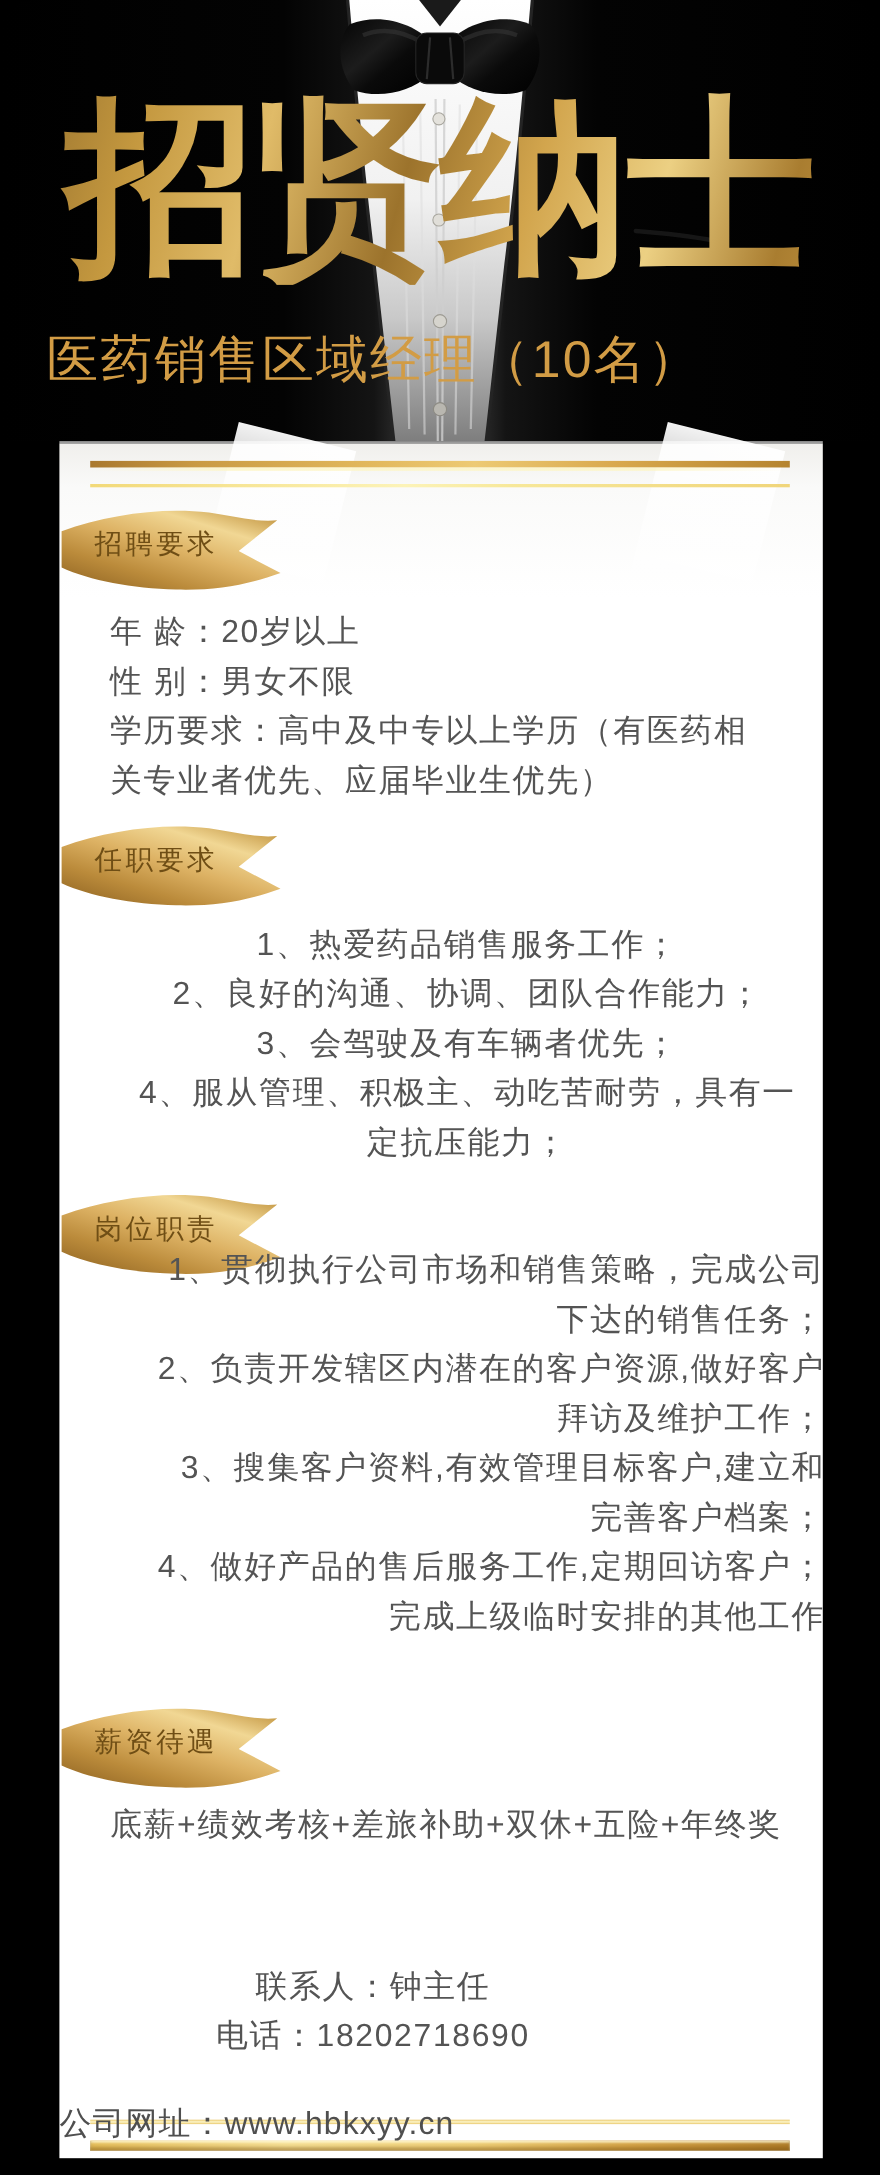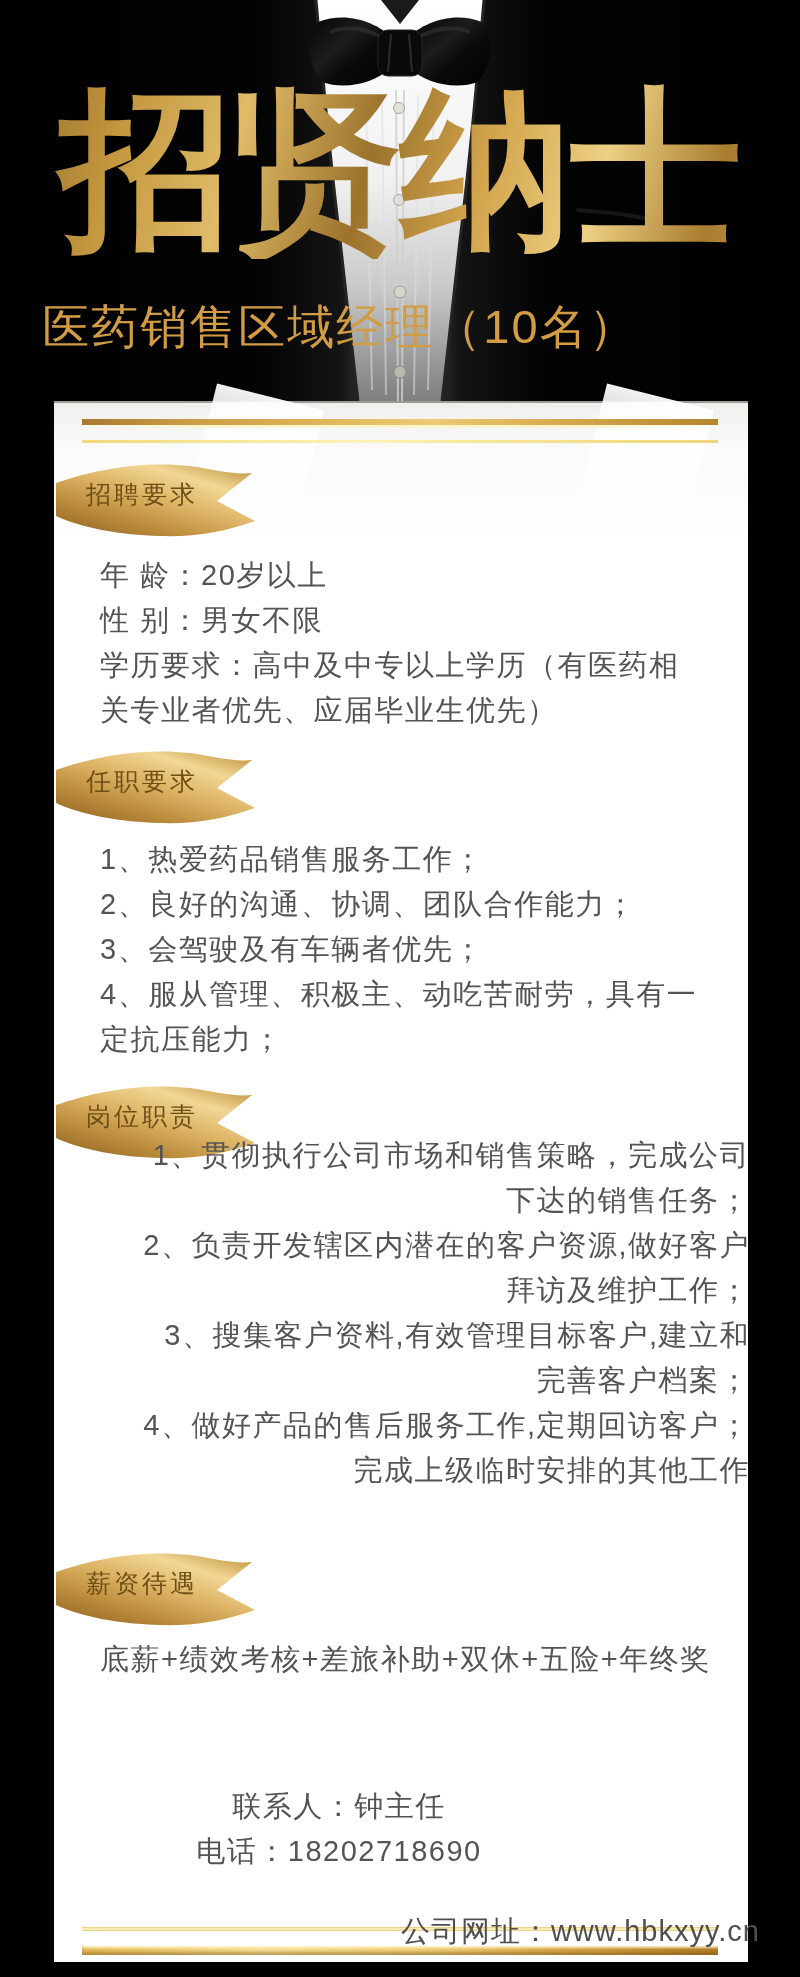--- a/index.html
+++ b/index.html
@@ -50,26 +50,26 @@
   .ribbon{position:absolute;left:0;width:212px;height:78px;}
   .ribbon svg{position:absolute;left:0;top:0;}
   .ribbon-label{position:absolute;left:32px;top:0;height:70px;display:flex;align-items:center;
       font-size:25px;letter-spacing:3px;color:#6f4e15;white-space:nowrap;}
   .r1{top:56px;} .r2{top:343px;} .r3{top:678px;padding-left:33px;} .r4{top:1145px;}
 
   
   .tblock{position:absolute;left:46px;width:650px;font-size:29px;line-height:45px;
       letter-spacing:1.5px;color:#545454;}
   .tblock .bline{white-space:nowrap;}
-  .t1{top:150px;} .t2{top:434px;} .t3{top:730px;text-align:right;} .t4{top:1234px;}
+  .t1{top:150px;} .t2{top:434px;text-align:center;} .t3{top:730px;text-align:right;} .t4{top:1234px;}
 
   .contact{position:absolute;left:0;top:1381px;width:570px;text-align:center;
       font-size:29px;line-height:45px;letter-spacing:1.5px;color:#545454;}
-  .website{position:absolute;left:0;top:1506px;width:694px;text-align:right;
-      font-size:29px;line-height:45px;letter-spacing:1px;color:#4f4f4f;z-index:2;padding-left:12px;}
+  .website{position:absolute;left:0;top:1506px;width:694px;text-align:left;
+      font-size:29px;line-height:45px;letter-spacing:1px;color:#4f4f4f;z-index:2;}
 </style>
 </head>
 <body>
 
 <div class="poster">
 
   <svg width="0" height="0" style="position:absolute">
     <defs>
       <linearGradient id="ribbonGrad" x1="0%" y1="100%" x2="85%" y2="0%">
         <stop offset="0" stop-color="#8a5f1f"></stop>

